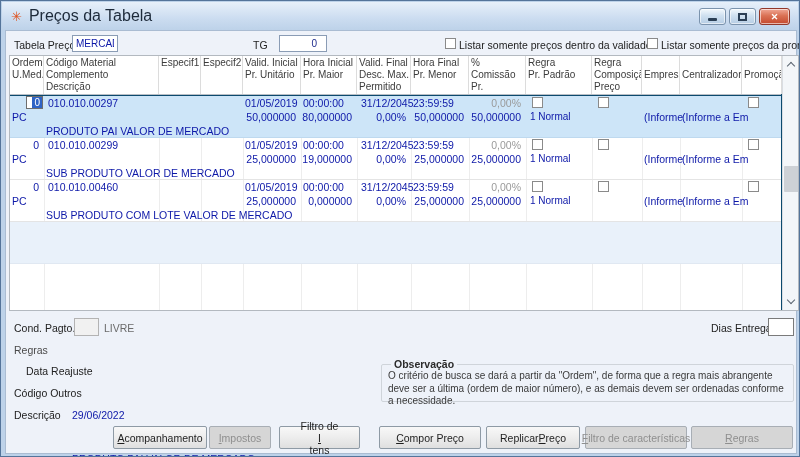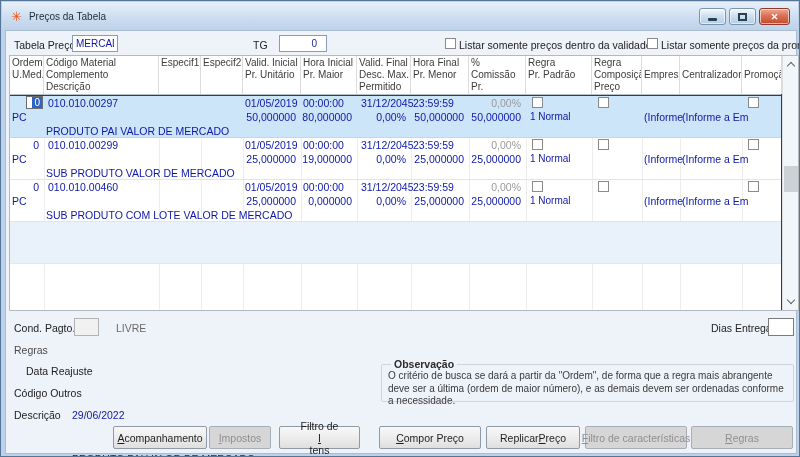--- a/index.html
+++ b/index.html
@@ -9,21 +9,21 @@
     background:#bdd2e9; border:1px solid #54749a; overflow:hidden;
     font-size:10.5px; color:#222;
   }
   
   .titlebar {
     position:absolute; left:1px; top:1px; right:1px; height:28px;
     background:linear-gradient(#e7f0fa, #cbdcf0 60%, #bdd2e9);
     display:flex; align-items:center; padding-left:9px;
   }
   .app-icon { font-size:13px; color:#e0521e; margin-right:7px; line-height:13px; }
-  .title-text { font-size:10px; color:#1d2a3a; }
+  .title-text { font-size:16px; color:#1d2a3a; }
   .win-buttons { position:absolute; right:8px; top:6px; display:flex; gap:3px; }
   .win-btn {
     width:27px; height:17px; border:1px solid #7b93ad; border-radius:3px;
     background:linear-gradient(#f4f9fd,#cfe0f0 45%,#b6cde4);
     display:flex; align-items:center; justify-content:center;
     color:#2b3f55; font-size:9px; cursor:default;
     box-shadow: inset 0 0 0 1px rgba(255,255,255,.6);
   }
   .win-btn.close {
     width:31px; border:1px solid #93382a;
@@ -268,21 +268,21 @@
           </div>
         <div class="vs-thumb"></div>
         <div class="vs-btn down">
             <span class="chev down"></span>
           </div>
       </div>
     </div>
 
     <span class="lbl" style="left:8px; top:291px;">Cond. Pagto.</span>
     <input class="tb-input" style="left: 68px; top: 287px; width: 25px; height: 18px; background: rgb(241, 241, 241); border-color: rgb(179, 179, 179);" value="">
-    <span class="lbl" style="left:98px; top:291px; color:#6b6b6b;margin-left:12px;">LIVRE</span>
+    <span class="lbl" style="left:98px; top:291px; color:#6b6b6b;">LIVRE</span>
     <span class="lbl" style="left:705px; top:291px;">Dias Entrega</span>
     <input class="tb-input" style="left: 762px; top: 287px; width: 26px; height: 18px; border-color: rgb(122, 122, 122);" value="">
 
     <span class="lbl" style="left:8px; top:313px; color:#4a4a4a;">Regras</span>
 
     <span class="lbl" style="left:8px; top:334px;padding-left:12px;">Data Reajuste</span>
     <span class="navy" style="left:66px; top:334px;">29/06/2022</span>
     <span class="lbl" style="left:8px; top:356px;">Código Outros</span>
     <span class="lbl" style="left:8px; top:378px;">Descrição</span>
     <span class="navy" style="left:66px; top:378px;">PRODUTO PAI VALOR DE MERCADO</span>

